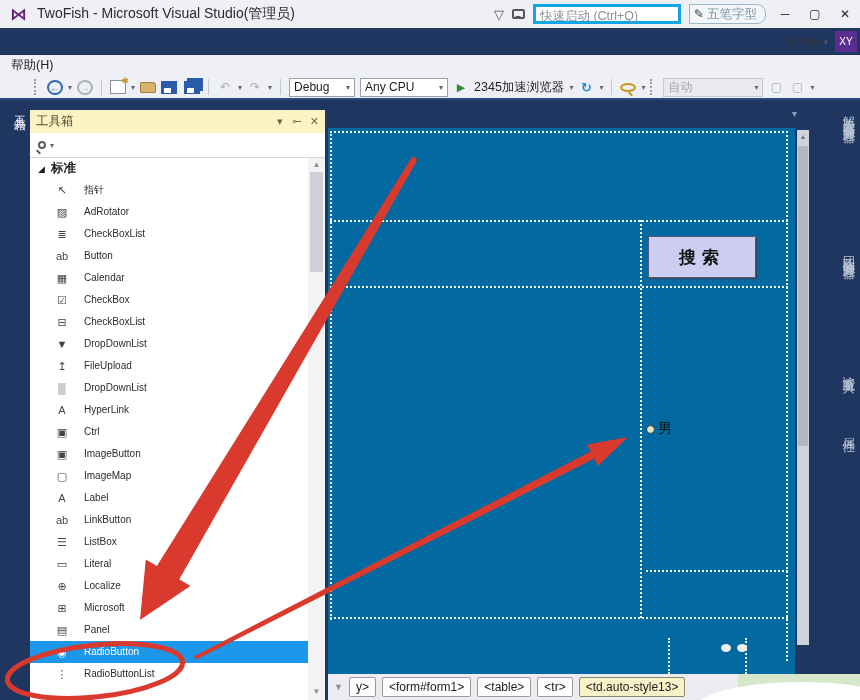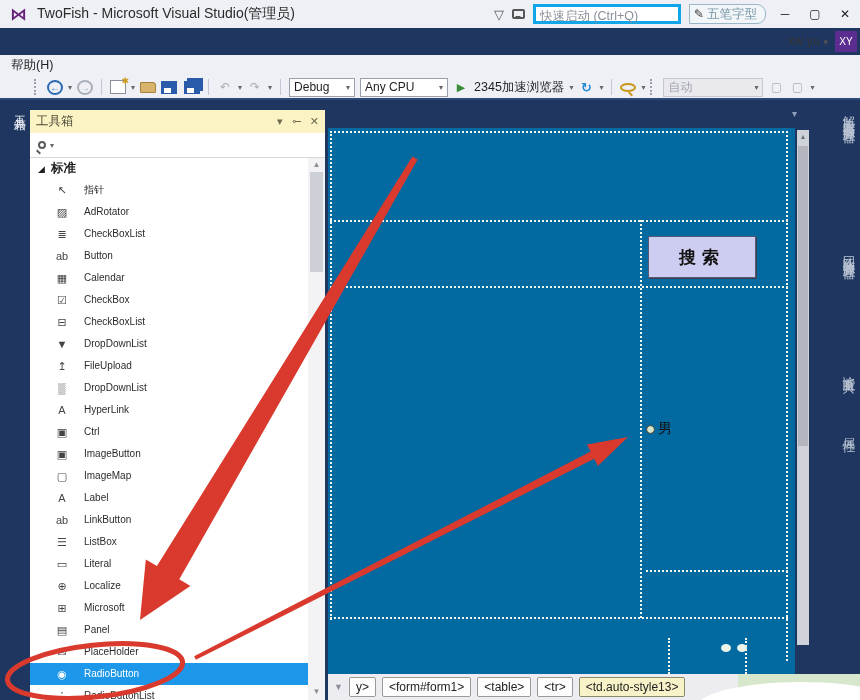--- a/index.html
+++ b/index.html
@@ -278,24 +278,20 @@
         <span class="tb-lbl">Localize</span>
       </div>
     <div class="tb-row">
         <span class="tb-ico">⊞</span>
         <span class="tb-lbl">Microsoft</span>
       </div>
     <div class="tb-row">
         <span class="tb-ico">▤</span>
         <span class="tb-lbl">Panel</span>
       </div>
-    <div class="tb-row">
-        <span class="tb-ico">✉</span>
-        <span class="tb-lbl">PlaceHolder</span>
-      </div>
     <div class="tb-row sel">
         <span class="tb-ico">◉</span>
         <span class="tb-lbl">RadioButton</span>
       </div>
     <div class="tb-row">
         <span class="tb-ico">⋮</span>
         <span class="tb-lbl">RadioButtonList</span>
       </div>
 
     <div class="tbx-scroll">

